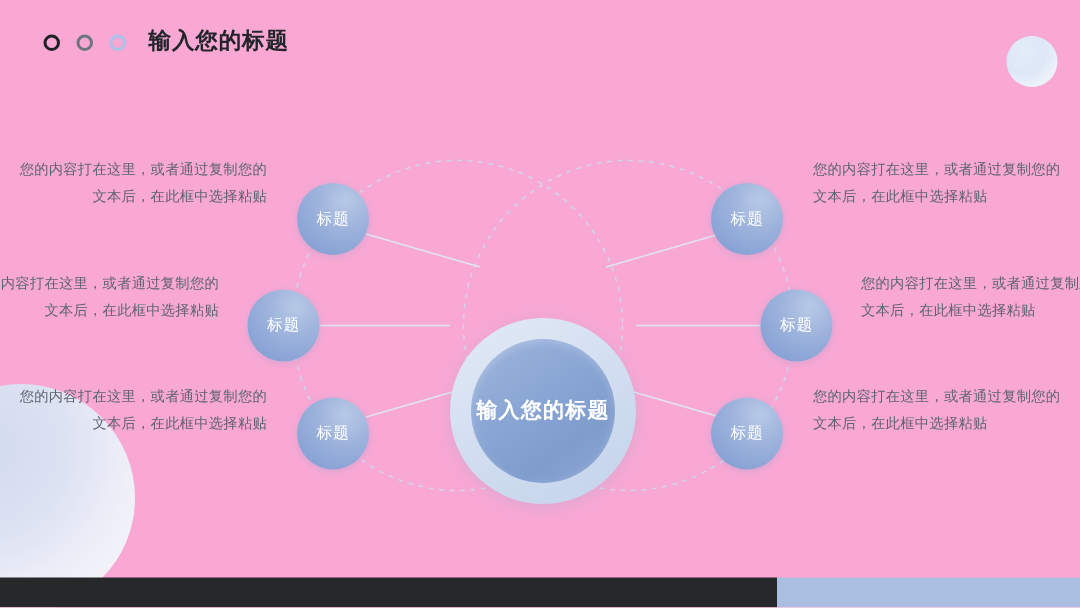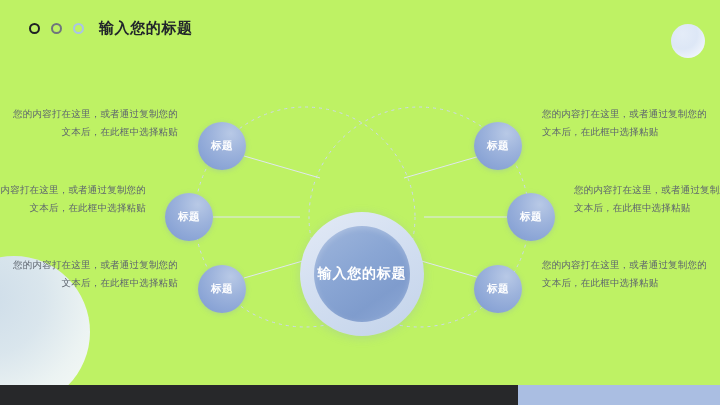--- a/index.html
+++ b/index.html
@@ -1,21 +1,21 @@
 <!DOCTYPE html>
 <html><head>
 <meta charset="utf-8">
 <style>
   html,body{margin:0;padding:0;}
   body{
     width:720px;height:405px;overflow:hidden;background:#ffffff;
     font-family:"Liberation Sans","DejaVu Sans",sans-serif;
     position:relative;
   }
-  .slide{position:absolute;inset:0;background:#bef264;overflow:hidden;}
+  .slide{position:absolute;inset:0;background:#f9a8d4;overflow:hidden;}
 
   
   .blob-bl{
     position:absolute;left:-62px;top:256px;width:152px;height:152px;border-radius:50%;
     background:radial-gradient(circle at 32% 28%, #cfdcf0 0%, #dbe5f4 38%, #eef3fa 68%, #fbfcfe 100%);
     opacity:.95;
   }
   .blob-tr{
     position:absolute;left:671px;top:24px;width:34px;height:34px;border-radius:50%;
     background:radial-gradient(circle at 34% 30%, #e4ecf8 0%, #dde7f6 45%, #eff4fb 78%, #fdfdff 100%);
@@ -53,21 +53,21 @@
     color:#ffffff;font-size:14px;font-weight:bold;letter-spacing:.8px;white-space:nowrap;
   }
 
   
   .bubble{
     position:absolute;width:48px;height:48px;border-radius:50%;
     background:radial-gradient(circle at 68% 24%, #b8c9e6 0%, #9db3dc 40%, #8ba5d6 72%, #8099cf 100%);
     display:flex;align-items:center;justify-content:center;
     box-shadow:0 1px 5px rgba(135,160,205,.35);
   }
-  .bubble span{color:#ffffff;font-size:10.5px;font-weight:bold;letter-spacing:.5px;white-space:nowrap;}
+  .bubble span{color:#ffffff;font-size:10.5px;font-weight:normal;letter-spacing:.5px;white-space:nowrap;}
 
   
   .tblock{
     position:absolute;width:168px;font-size:9.5px;line-height:17.5px;color:#5d646e;
     letter-spacing:.2px;
   }
   .tblock.right-al{text-align:right;}
   .tblock.left-al{text-align:left;}
 
   

